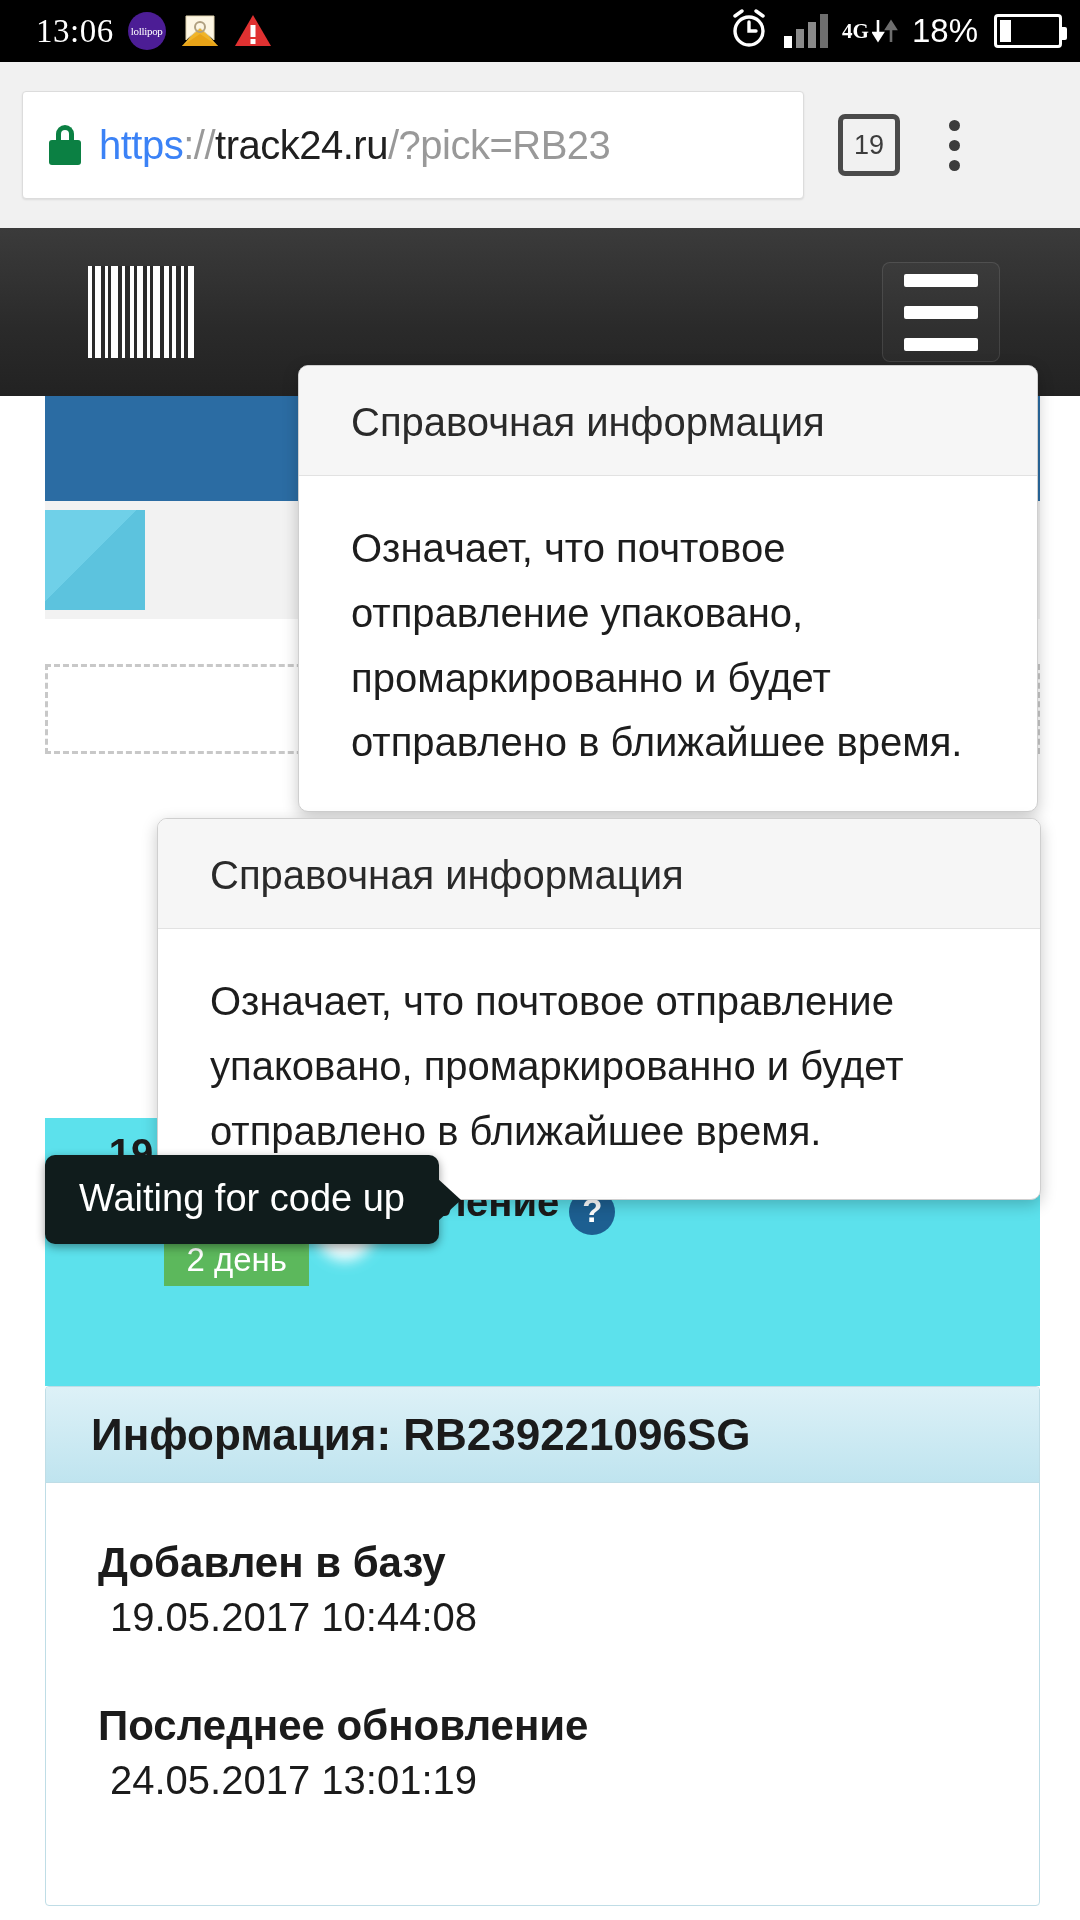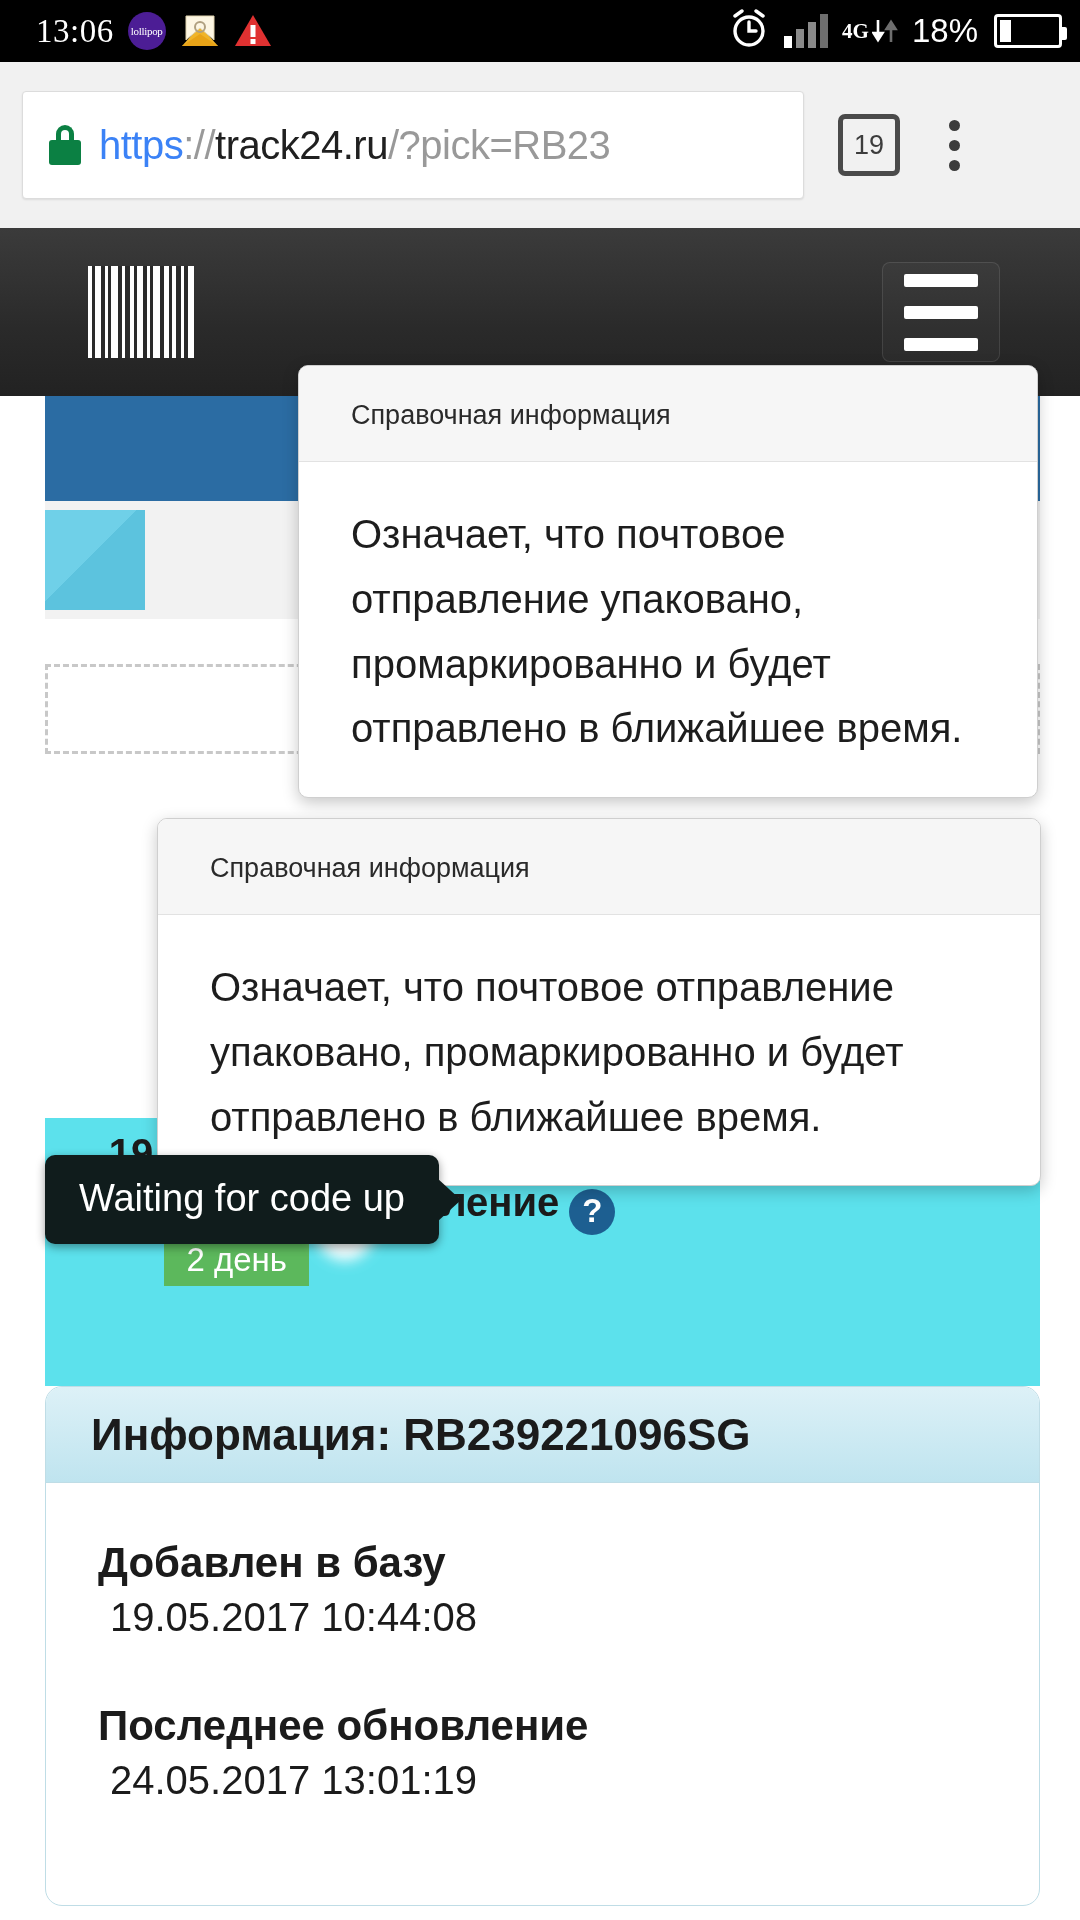--- a/index.html
+++ b/index.html
@@ -131,42 +131,42 @@
   .ev-text { font-size:40px; font-weight:700; color:#1b1b1b; line-height:1.18; }
   .qmark {
     display:inline-flex; width:46px; height:46px; border-radius:50%;
     background:#1d5f91; color:#fff; font-size:33px; font-weight:700;
     align-items:center; justify-content:center; vertical-align:-6px; margin-left:10px;
   }
   .ev-2 { background:#5ce1ec; }
 
   
   .infocard { position:absolute; left:45px; top:990px; width:995px; height:520px;
-    border:1px solid #bfdde6; border-radius:17px; background:#fff; overflow:hidden; }
+    border:1px solid #bfdde6; border-radius:4px; background:#fff; overflow:hidden; }
   .infocard-head {
     height:96px; background:linear-gradient(180deg,#ddf1f7 0%,#bfe4ef 100%);
     display:flex; align-items:center; padding-left:45px;
     font-size:44px; color:#1b1b1b; border-bottom:1px solid #bfdde6;
   }
   .infocard-head .lab { font-weight:700; }
   .infocard-head .val { font-weight:700; margin-left:12px; }
   .info-body { padding:56px 0 0 52px; }
   .info-term { font-size:42px; font-weight:700; color:#1b1b1b; margin-bottom:8px;}
   .info-val { font-size:40px; color:#1b1b1b; margin-bottom:62px; padding-left:12px;}
 
   
   .popover {
     position:absolute; background:#fff;
     border:1px solid #cfcfcf; border-radius:10px;
     box-shadow:0 5px 16px rgba(0,0,0,.22);
     overflow:hidden; z-index:40;
   }
   .pop-head {
     background:#f6f6f6; border-bottom:1px solid #e2e2e2;
-    font-size:27px; color:#2a2a2a; padding:34px 0 30px 52px;
+    font-size:40px; color:#2a2a2a; padding:34px 0 30px 52px;
   }
   .pop-body { font-size:40px; color:#1d1d1d; line-height:1.62; padding:40px 52px 36px 52px; }
   #pop1 { left:298px; top:365px; width:740px; }
   #pop2 { left:157px; top:818px; width:884px; }
   .pop-arrow {
     position:absolute; left:50%; bottom:-26px; margin-left:-26px;
     width:0; height:0; border-left:26px solid transparent; border-right:26px solid transparent;
     border-top:27px solid #fff;
     filter:drop-shadow(0 3px 2px rgba(0,0,0,.14));
   }

